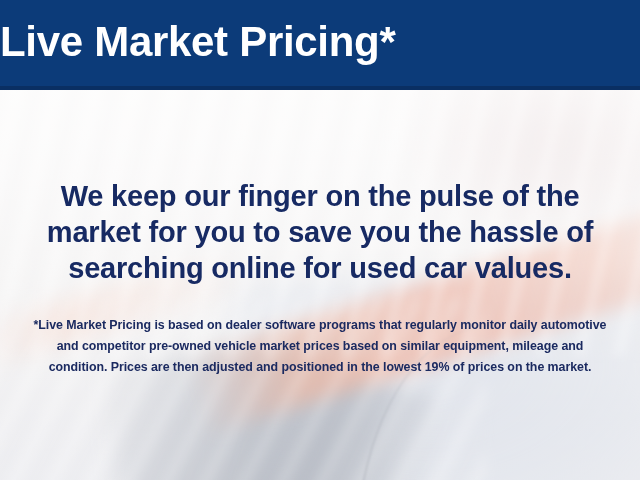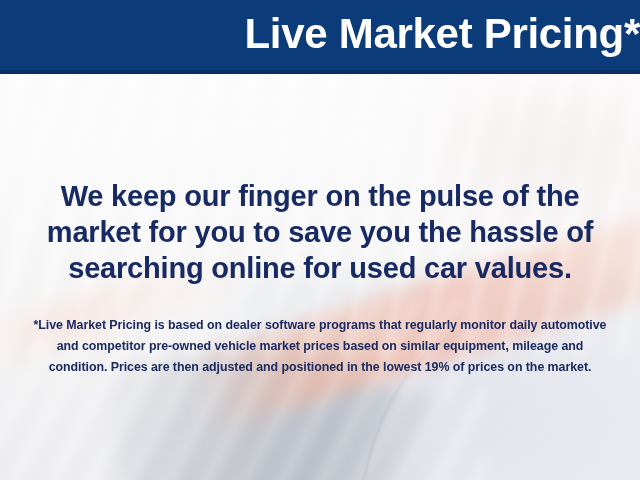--- a/index.html
+++ b/index.html
@@ -181,27 +181,27 @@
                  rgba(255,255,255,0.46) 88%,
                  rgba(255,255,255,0.44) 100%);
   }
 
   
   .banner {
     position: absolute;
     left: 0;
     top: 0;
     width: 640px;
-    height: 74px;
+    height: 90px;
     background: #0c3b79;
     box-sizing: border-box;
     border-bottom: 4px solid #0a2f63;
     display: flex;
     align-items: center;
-    justify-content: flex-end;
+    justify-content: flex-start;
     z-index: 4;
   }
   .banner-title {
     color: #ffffff;
     font-family: "Liberation Sans", sans-serif;
     font-size: 42px;
     font-weight: bold;
     letter-spacing: -0.3px;
     line-height: 1;
     white-space: nowrap;

